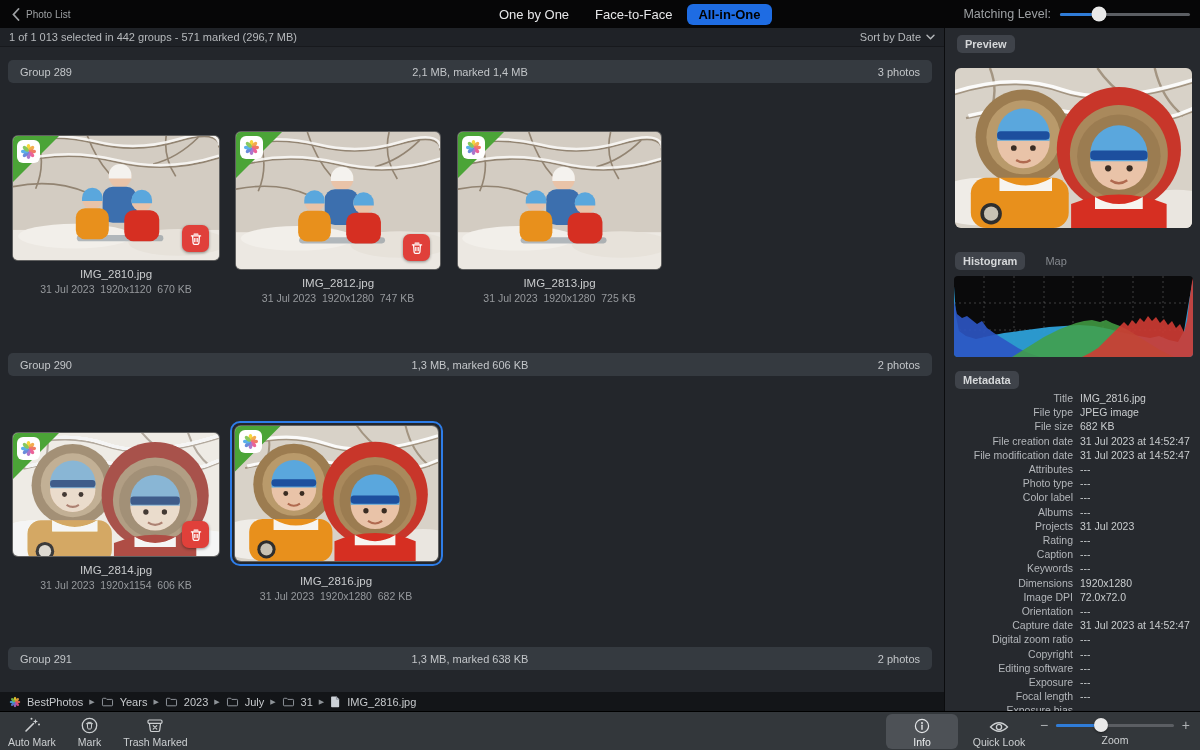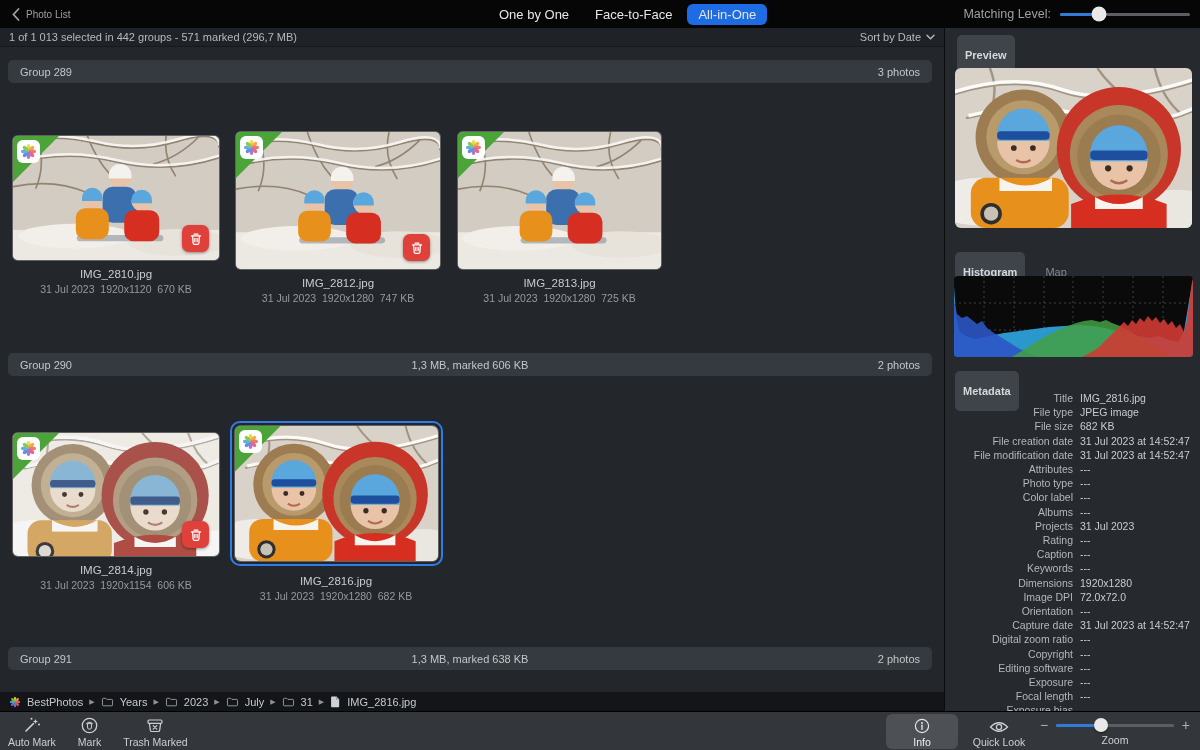--- a/index.html
+++ b/index.html
@@ -4,21 +4,21 @@
 <style>
   *{margin:0;padding:0;box-sizing:border-box}
   html,body{width:1200px;height:750px;overflow:hidden}
   body{position:relative;background:#23262b;font-family:"Liberation Sans",sans-serif;color:#c9cbcd}
 
   
   .topbar{position:absolute;left:0;top:0;width:1200px;height:28px;background:#060607;display:flex;align-items:center;padding:0 12px;z-index:30}
   .back{display:flex;align-items:center;gap:6px;color:#9da0a3;font-size:10px;cursor:default}
   .seg{position:absolute;left:488px;top:0;height:28px;display:flex;align-items:center;gap:4px}
   .seg .mode{font-size:13px;color:#e6e7e9;padding:3px 11px;border-radius:6px;white-space:nowrap}
-  .seg .mode.active{background:#1e6ce3;color:#e5e5e5;font-weight:normal}
+  .seg .mode.active{background:#1e6ce3;color:#000000;font-weight:bold}
   .match{position:absolute;right:10px;top:0;height:28px;display:flex;align-items:center;gap:9px}
   .match .mlabel{color:#9da0a3;font-size:12.5px}
   .slider{position:relative;height:15px;display:flex;align-items:center}
   .slider .track{height:3px;width:100%;background:#5b5e63;border-radius:2px}
   .slider .fill{position:absolute;left:0;height:3px;background:#2f7cd8;border-radius:2px}
   .slider .knob{position:absolute;top:50%;width:15px;height:15px;border-radius:50%;background:#e9e9e9;transform:translate(-50%,-50%);box-shadow:0 1px 2px rgba(0,0,0,.5)}
 
   
   .statusbar{position:absolute;left:0;top:28px;width:944px;height:19px;background:#1f2227;display:flex;align-items:center;padding:0 9px;font-size:11px;color:#b6b9bc;border-bottom:1px solid #17191d}
   .sortby{margin-left:auto;display:flex;align-items:center;gap:5px;color:#b6b9bc}
@@ -52,21 +52,21 @@
   .tool .ticon{height:18px;display:flex;align-items:flex-end;justify-content:center}
   .ltools{position:absolute;left:8px;top:2px;height:35px;display:flex;align-items:center;gap:22px}
   .rtools{position:absolute;right:10px;top:2px;height:35px;display:flex;align-items:center;gap:10px}
   .infobtn{width:72px;height:35px;background:#4d5156;border-radius:6px}
   .zoomctl{display:flex;flex-direction:column;align-items:center;gap:1px;width:150px}
   .zoomrow{display:flex;align-items:center;gap:8px;width:100%}
   .pm{color:#aeb1b4;font-size:14px;line-height:10px}
 
   
   .sidebar{position:absolute;left:944px;top:28px;width:256px;height:683px;background:#26292e;border-left:1px solid #0b0c0e}
-  .tag{display:inline-block;background:#3f434a;color:#d6d8da;font-size:11px;font-weight:bold;padding:14px 8px;border-radius:5px}
+  .tag{display:inline-block;background:#3f434a;color:#d6d8da;font-size:11px;font-weight:bold;padding:3px 8px;border-radius:5px}
   .tag.dim{background:transparent;color:#84888d;font-weight:normal}
   .previewbox{position:absolute;left:10px;top:40px;width:237px;height:160px;border-radius:6px;overflow:hidden;background:#555}
   .previewbox svg{display:block;width:100%;height:100%}
   .histtabs{position:absolute;left:10px;top:224px;display:flex;align-items:center;gap:12px}
   .histbox{position:absolute;left:9px;top:248px;width:239px;height:81px;background:#0a0a0b;border-radius:4px;overflow:hidden}
   .metatag{position:absolute;left:10px;top:343px}
   .metalist{position:absolute;left:10px;top:363px;width:256px;height:321px;overflow:hidden}
   .mrow{display:flex;line-height:14.2px;font-size:10.5px}
   .mlab{width:118px;text-align:right;color:#b3b6ba;flex:none}
   .mval{margin-left:7px;color:#c9ccce;white-space:nowrap}
@@ -230,20 +230,21 @@
   <div class="sortby">
     <span>Sort by Date</span>
     <svg width="9" height="6" viewBox="0 0 9 6">
         <path d="M1 1.2 L4.5 4.8 L8 1.2" stroke="#b6b9bc" stroke-width="1.4" fill="none" stroke-linecap="round"></path>
       </svg>
   </div>
 </div>
 
 <div class="ghead" style="top:60px">
   <span>Group 289</span>
+  <span class="gcenter">2,1 MB, marked 1,4 MB</span>
   <span class="gright">3 photos</span>
 </div>
 <div class="ghead" style="top:353px">
   <span>Group 290</span>
   <span class="gcenter">1,3 MB, marked 606 KB</span>
   <span class="gright">2 photos</span>
 </div>
 <div class="ghead" style="top:647px">
   <span>Group 291</span>
   <span class="gcenter">1,3 MB, marked 638 KB</span>

